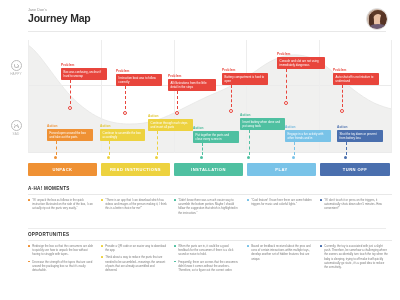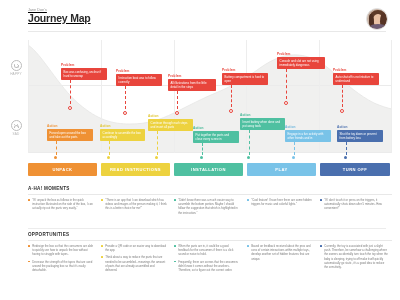--- a/index.html
+++ b/index.html
@@ -13,21 +13,20 @@
     position: relative;
     width: 400px; height: 300px;
     background: #ffffff;
   }
 
   
   .header {
     position: absolute; left: 0; top: 0;
     width: 400px; height: 40px;
     padding: 8px 14px 0 28px;
-    text-decoration: underline;
   }
   .kicker {
     font-size: 3.6px; color: #8a8a8a;
     letter-spacing: .1px; line-height: 1.2;
     text-transform: none;
   }
   .title {
     font-size: 10.5px; font-weight: bold; color: #2b2b2b;
     letter-spacing: -.2px; line-height: 1.1; margin-top: .5px;
   }

